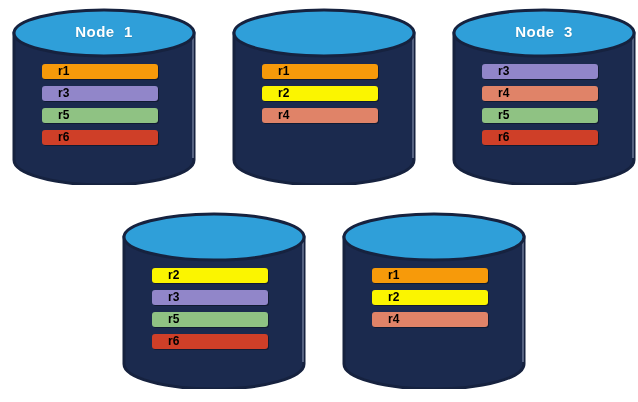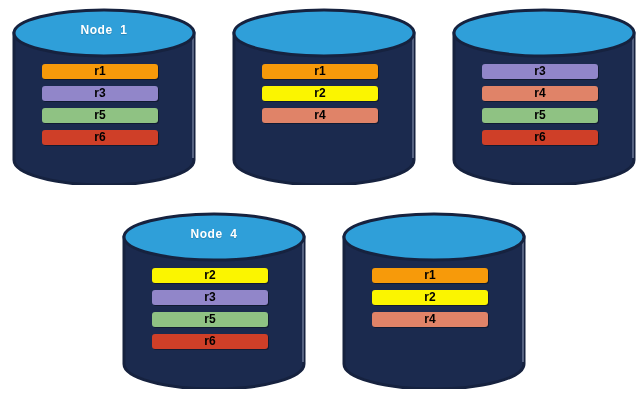--- a/index.html
+++ b/index.html
@@ -30,21 +30,21 @@
     width: 184px;
     height: 177px;
   }
   .node-title {
     position: absolute;
     left: 0;
     top: 15px;
     width: 184px;
     text-align: center;
     color: #ffffff;
-    font-size: 12px;
+    font-size: 15px;
     font-weight: bold;
     letter-spacing: 0.5px;
     font-family: "Liberation Sans", sans-serif;
     white-space: pre;
     text-shadow: 0 1px 1px rgba(0,0,0,0.18);
   }
   .records {
     position: absolute;
     left: 30px;
     top: 56px;
@@ -52,26 +52,26 @@
   }
   .record {
     position: relative;
     height: 15px;
     margin-bottom: 7px;
     border-radius: 3px;
     box-shadow: 1px 1px 0 rgba(0,0,0,0.35);
   }
   .record-label {
     position: absolute;
-    left: 0;
+    left: 16px;
     top: 0;
     width: 100%;
     height: 15px;
     line-height: 15px;
-    text-align: center;
+    text-align: left;
     color: #000000;
     font-size: 12px;
     font-weight: bold;
     font-family: "Liberation Sans", sans-serif;
   }
 </style>
 </head>
 <body>
 
 <div id="stage">
@@ -114,20 +114,21 @@
           <span class="record-label">r4</span>
         </div>
       </div>
     </div>
     <div class="node" style="left: 452px; top: 8px;">
       <svg class="cyl-svg" viewBox="0 0 184 177">
         <path d="M 2,25 L 2,152 A 90,25 0 0 0 182,152 L 182,25 Z" fill="#1b2a4e" stroke="#16223f" stroke-width="3"></path>
         <path d="M 181,30 L 181,150" stroke="#8b96b5" stroke-width="2" opacity="0.55" fill="none"></path>
         <ellipse cx="92" cy="25" rx="90" ry="23" fill="#2f9fd9" stroke="#16223f" stroke-width="3"></ellipse>
       </svg>
+      <div class="node-title">Node  3</div>
       <div class="records">
         <div class="record" style="background: rgb(145, 134, 201);">
           <span class="record-label">r3</span>
         </div>
         <div class="record" style="background: rgb(224, 131, 104);">
           <span class="record-label">r4</span>
         </div>
         <div class="record" style="background: rgb(143, 194, 131);">
           <span class="record-label">r5</span>
         </div>
@@ -135,21 +136,20 @@
           <span class="record-label">r6</span>
         </div>
       </div>
     </div>
     <div class="node" style="left: 122px; top: 212px;">
       <svg class="cyl-svg" viewBox="0 0 184 177">
         <path d="M 2,25 L 2,152 A 90,25 0 0 0 182,152 L 182,25 Z" fill="#1b2a4e" stroke="#16223f" stroke-width="3"></path>
         <path d="M 181,30 L 181,150" stroke="#8b96b5" stroke-width="2" opacity="0.55" fill="none"></path>
         <ellipse cx="92" cy="25" rx="90" ry="23" fill="#2f9fd9" stroke="#16223f" stroke-width="3"></ellipse>
       </svg>
-      <div class="node-title">Node  4</div>
       <div class="records">
         <div class="record" style="background: rgb(251, 245, 0);">
           <span class="record-label">r2</span>
         </div>
         <div class="record" style="background: rgb(145, 134, 201);">
           <span class="record-label">r3</span>
         </div>
         <div class="record" style="background: rgb(143, 194, 131);">
           <span class="record-label">r5</span>
         </div>

